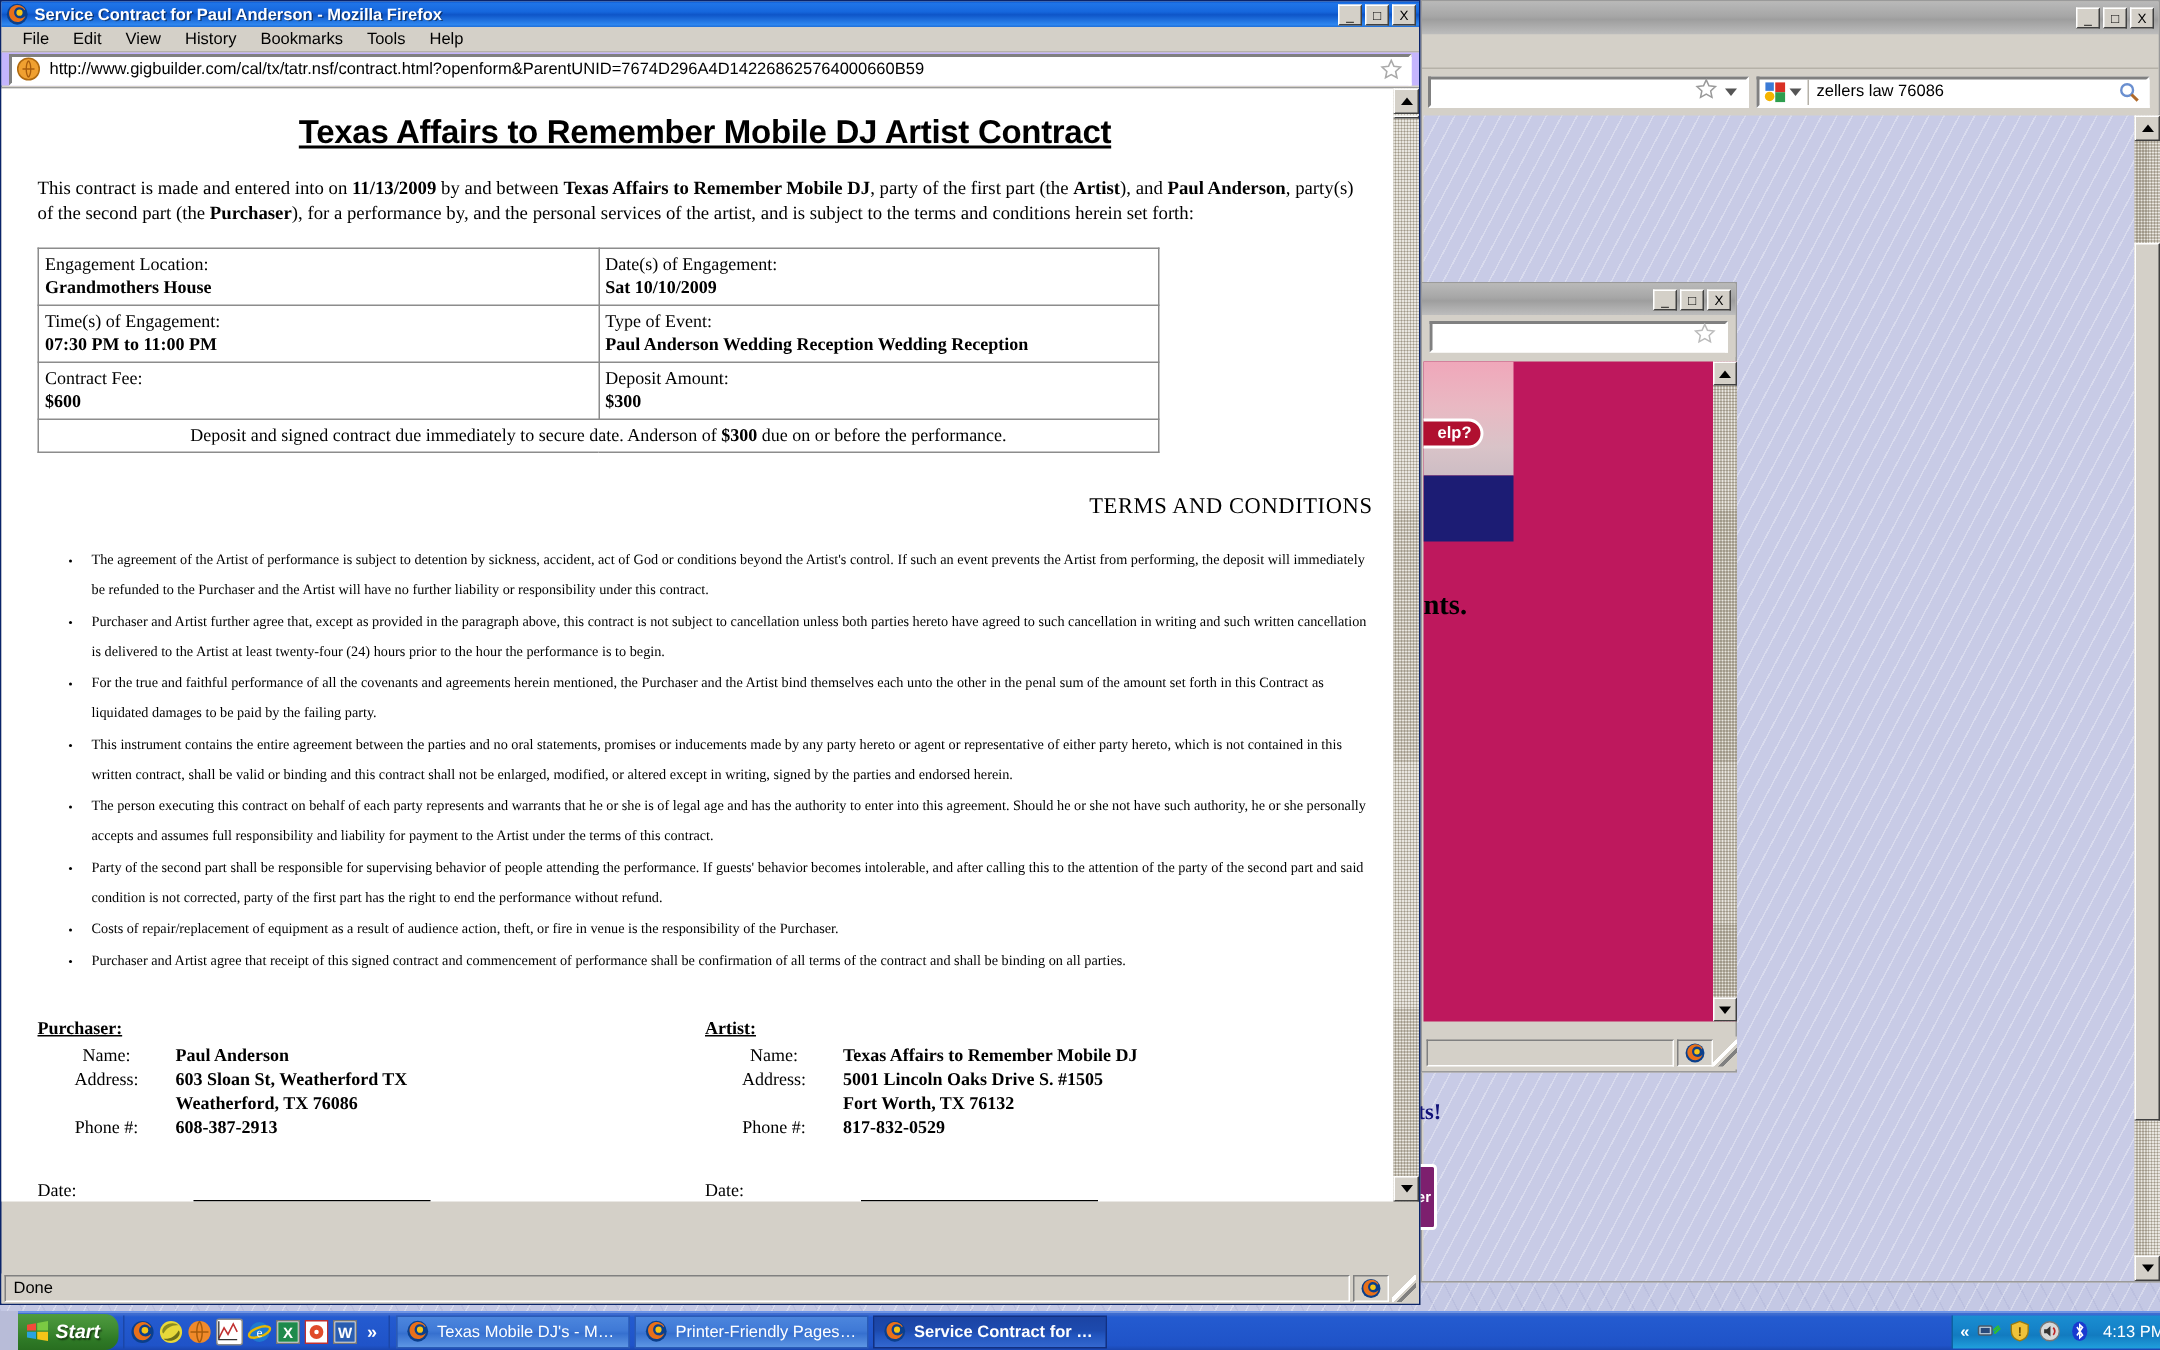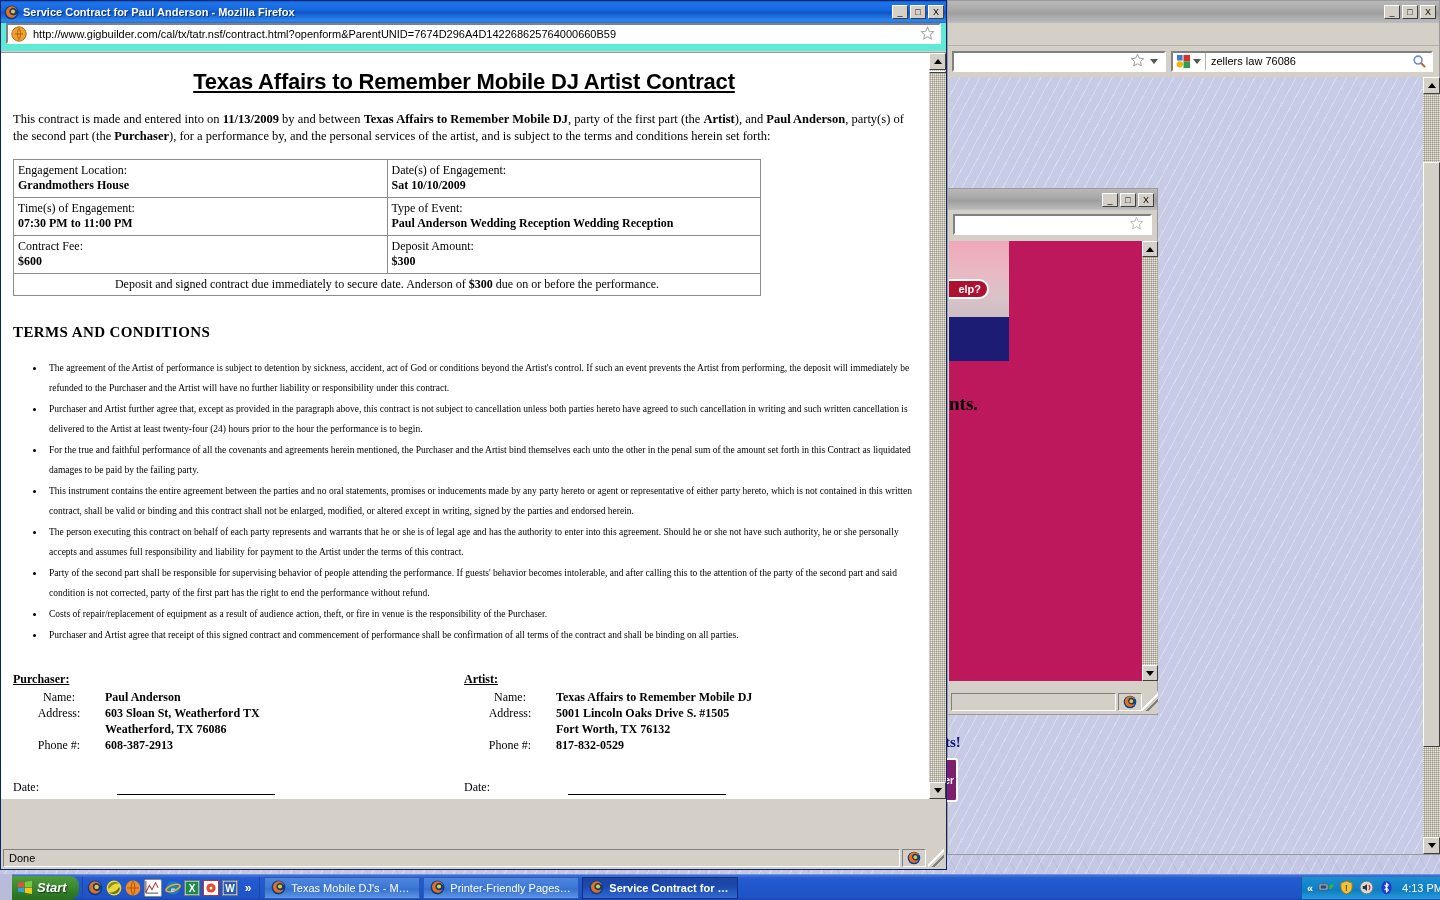--- a/index.html
+++ b/index.html
@@ -165,21 +165,21 @@
     color: #20208c; font-size: 14px; font-weight: bold;
     display: flex; align-items: center; justify-content: flex-end;
     padding-right: 4px; box-sizing: border-box;
   }
   .navy-snip {
     position: absolute; left: 930px; top: 703px;
     color: #101078; font-family: "Liberation Serif", serif;
     font-size: 15px; font-weight: bold; line-height: 16px;
   }
   .purple-tab {
-    position: absolute; left: 936px; top: 758px;
+    position: absolute; left: 936px; top: 776px;
     width: 22px; height: 44px;
     background: #7d1f6e; border: 2px solid #fff;
     border-radius: 3px;
     color: #fff; font-size: 10px; font-weight: bold;
     display: flex; align-items: center; justify-content: flex-end;
     padding-right: 2px; box-sizing: border-box;
   }
 
   
   #ffwin {
@@ -205,22 +205,22 @@
   #ffwin .menubar {
     height: 21px; background: #d4d0c8;
     display: flex; align-items: center; padding-left: 6px;
     border-bottom: 1px solid #b5b1a8;
     box-sizing: border-box;
   }
   .menuitem {
     padding: 2px 8px; font-size: 11px; color: #000; cursor: default;
   }
   #ffwin .navbar {
-    height: 28px; background: #5eead4;
-    display: flex; padding: 0 5px;
+    height: 28px; background: #c4b5fd;
+    display: flex; align-items: center; padding: 0 5px;
     box-sizing: border-box;
   }
   #ffwin .urlwrap {
     flex: 1; height: 21px; display: flex; align-items: center;
     padding: 0 4px 0 3px; box-sizing: border-box;
   }
   #ffwin .urltext {
     flex: 1; font-size: 11px; color: #000; margin-left: 6px;
     white-space: nowrap; overflow: hidden;
   }
@@ -254,21 +254,21 @@
     width: 16px; height: 18px;
     background:
       linear-gradient(135deg, transparent 45%, #ffffff 45%, #ffffff 55%, transparent 55%),
       linear-gradient(135deg, transparent 62%, #808080 62%, #808080 72%, transparent 72%);
   }
 
   
   .doc {
     font-family: "Liberation Serif", serif;
     color: #000;
-    padding: 10px 14px 0 12px;
+    padding: 10px 14px 0 24px;
     box-sizing: border-box;
   }
   .doc h1 {
     font-family: "Liberation Sans", sans-serif;
     font-size: 22px; font-weight: bold;
     text-align: center; margin: 6px 0 16px 0;
     text-decoration: underline;
     letter-spacing: -0.2px;
   }
   .intro { font-size: 12.5px; line-height: 17px; margin-bottom: 14px; }
@@ -287,22 +287,22 @@
     line-height: 15px;
     width: 50%;
   }
   table.detail td .lbl { display: block; }
   table.detail td .val { display: block; font-weight: bold; }
   table.detail td.full {
     width: auto; text-align: center; padding: 3px 4px;
   }
 
   h2.tc {
-    font-size: 15px; font-weight: bold;
-    text-align: left; margin: 28px 0 14px 0;
+    font-size: 15px; font-weight: normal;
+    text-align: right; margin: 28px 0 14px 0;
     letter-spacing: 0.4px;
   }
   ul.terms {
     margin: 17px 0 0 10px; padding-left: 22px;
     font-size: 9.5px; line-height: 20px;
   }
   ul.terms li { margin-bottom: 1px; padding-left: 4px; }
 
   .signline { font-size: 12.5px; margin: 22px 0 0 0; }
   .sigwrap { display: flex; margin-top: 26px; }
@@ -499,20 +499,29 @@
         </svg>
       </span>
       <span class="titletext">Service Contract for Paul Anderson - Mozilla Firefox</span>
       <div class="winbtns">
         <div class="wbtn">_</div>
         <div class="wbtn">□</div>
         <div class="wbtn">X</div>
       </div>
     </div>
 
+    <div class="menubar">
+      <div class="menuitem">File</div>
+      <div class="menuitem">Edit</div>
+      <div class="menuitem">View</div>
+      <div class="menuitem">History</div>
+      <div class="menuitem">Bookmarks</div>
+      <div class="menuitem">Tools</div>
+      <div class="menuitem">Help</div>
+    </div>
 
     <div class="navbar">
       <div class="urlwrap sunken">
         <span style="display:flex;">
           <svg width="16" height="16" viewBox="0 0 16 16">
             <circle cx="8" cy="8" r="7.2" fill="#f0a030" stroke="#b06a10" stroke-width="1"></circle>
             <path d="M4 8h8M8 2.5c2 2.2 2 8.8 0 11M8 2.5c-2 2.2-2 8.8 0 11" stroke="#a85c0c" stroke-width="0.9" fill="none"></path>
           </svg>
         </span>
         <span class="urltext">http://www.gigbuilder.com/cal/tx/tatr.nsf/contract.html?openform&amp;ParentUNID=7674D296A4D142268625764000660B59</span>

